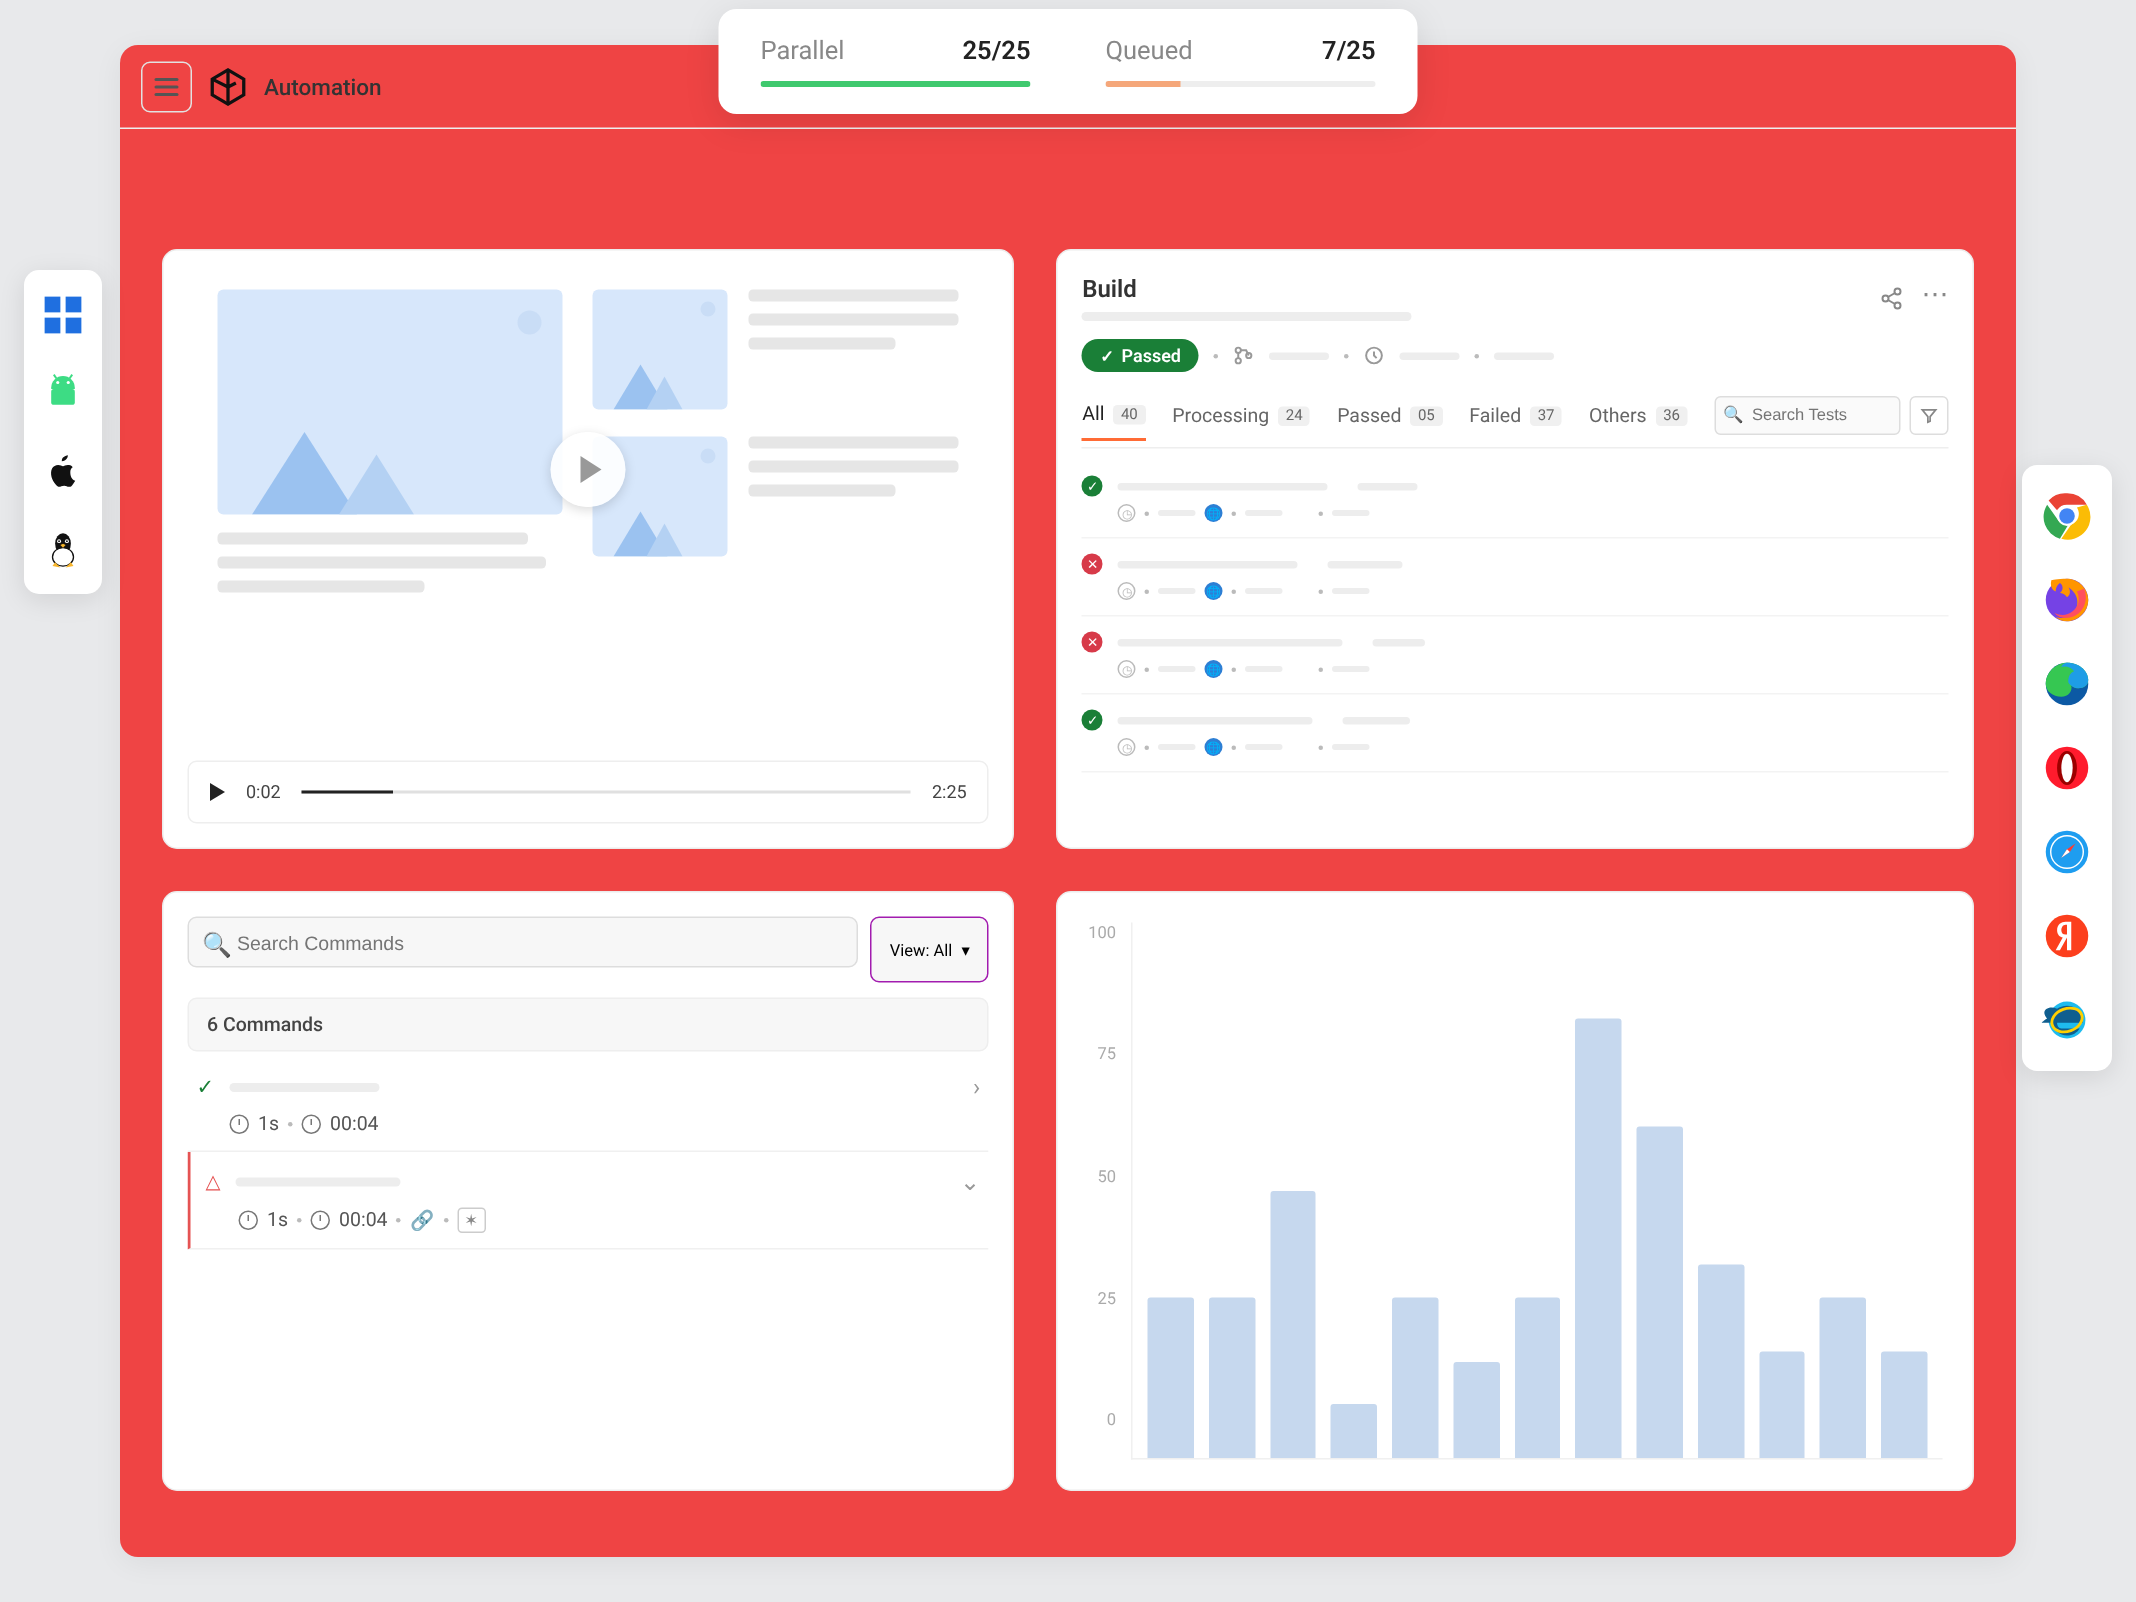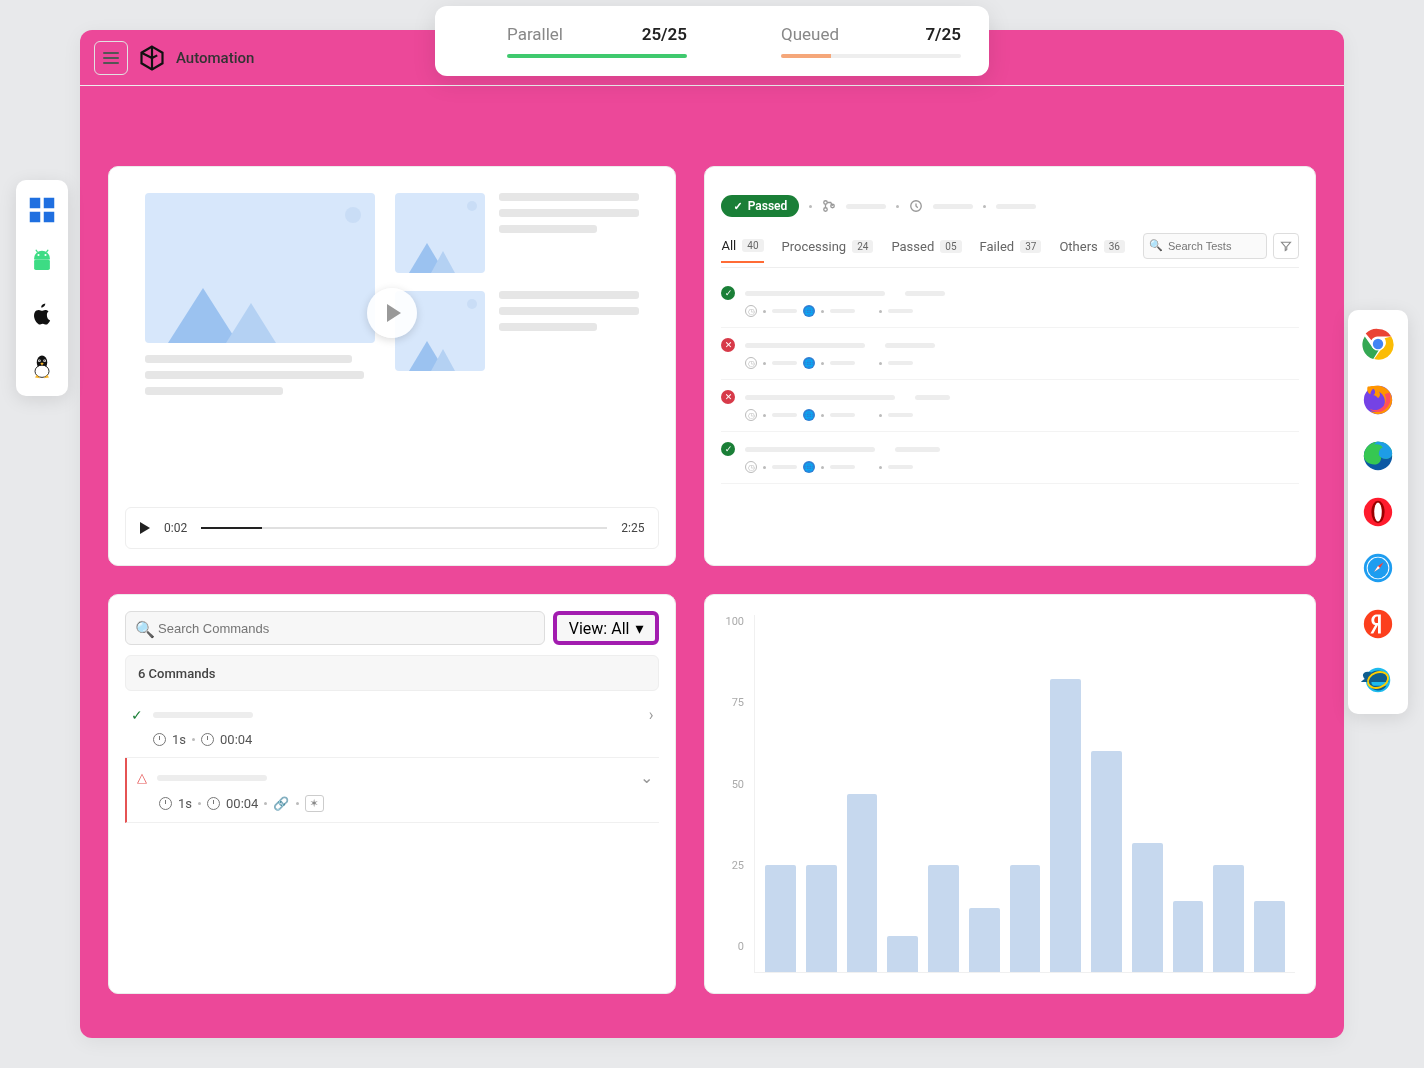--- a/index.html
+++ b/index.html
@@ -6,21 +6,21 @@
 body {
   font-family: -apple-system, BlinkMacSystemFont, "Segoe UI", Roboto, sans-serif;
   background: #e8e9eb;
   width: 1424px;
   height: 1068px;
   position: relative;
   overflow: hidden;
   padding: 30px 80px;
 }
 .main-window {
-  background: #ec4899;
+  background: #ef4444;
   border-radius: 12px;
   box-shadow: 0 4px 20px rgba(0,0,0,0.06);
   height: 100%;
   position: relative;
 }
 .topbar {
   height: 56px;
   display: flex;
   align-items: center;
   padding: 0 14px;
@@ -113,21 +113,21 @@
 .mi-clock{border:1px solid #bbb;color:#bbb;}
 .mi-globe{background:#2d7fd4;color:#fff;}
 .mi-apple{color:#888;}
 
 
 .commands-card{height:400px;display:flex;flex-direction:column;}
 .cmd-head{display:flex;gap:8px;}
 .search-cmd{flex:1;position:relative;}
 .search-cmd input{width:100%;height:34px;border:1px solid #ddd;border-radius:6px;background:#f7f7f7;padding:0 10px 0 32px;font-size:13px;}
 .search-cmd .sicon{position:absolute;left:10px;top:9px;color:#999;}
-.view-btn{border:4px solid #a21caf;border-radius:6px;background:#f7f7f7;height:34px;padding:0 12px;font-size:16px;display:flex;align-items:center;gap:6px;cursor:pointer;}
+.view-btn{border:1px solid #a21caf;border-radius:6px;background:#f7f7f7;height:44px;padding:0 12px;font-size:11px;display:flex;align-items:center;gap:6px;cursor:pointer;}
 .cmd-bar{background:#f7f7f7;border:1px solid #eee;border-radius:6px;height:36px;display:flex;align-items:center;padding:0 12px;margin-top:10px;font-size:13px;font-weight:500;color:#444;}
 .cmd-list{margin-top:4px;flex:1;overflow:hidden;}
 .cmd-item{border-bottom:1px solid #f0f0f0;padding:10px 6px;position:relative;}
 .cmd-item.warn{border-left:2px solid #e55353;padding-left:10px;}
 .cmd-r1{display:flex;align-items:center;gap:10px;}
 .cmd-r2{display:flex;align-items:center;gap:6px;margin-top:8px;margin-left:22px;font-size:13px;color:#555;}
 .chk{color:#1a7f37;font-size:14px;}
 .warn-icon{color:#e55353;font-size:13px;}
 .chev{margin-left:auto;color:#999;}
 .clock-sm{width:13px;height:13px;border:1.5px solid #777;border-radius:50%;position:relative;display:inline-block;}
@@ -142,21 +142,21 @@
 
 
 .chart-card{height:400px;padding:20px;display:flex;}
 .chart-area{flex:1;display:flex;}
 .chart-y{display:flex;flex-direction:column;justify-content:space-between;font-size:11px;color:#aaa;padding:0 10px 20px 0;text-align:right;}
 .bars{flex:1;display:flex;align-items:flex-end;gap:10px;border-left:1px solid #f0f0f0;border-bottom:1px solid #f0f0f0;padding:0 10px 0 10px;position:relative;}
 .bar{flex:1;background:#c6d8ee;border-radius:2px 2px 0 0;}
 
 
 .status-float{position:absolute;top:6px;left:50%;transform:translateX(-50%);background:#fff;border-radius:12px;box-shadow:0 6px 24px rgba(0,0,0,0.1);padding:18px 28px;display:flex;gap:50px;z-index:10;}
-.status-grp{min-width:180px;margin-left:44px;}
+.status-grp{min-width:180px;}
 .status-top{display:flex;justify-content:space-between;font-size:17px;margin-bottom:10px;}
 .status-lbl{color:#888;}
 .status-val{font-weight:600;color:#222;}
 .status-bar{height:4px;background:#eee;border-radius:2px;overflow:hidden;}
 .status-fill-g{height:100%;background:#3fc96e;width:100%;}
 .status-fill-o{height:100%;background:#f5a77a;width:28%;}
 
 
 .os-float{position:absolute;left:16px;top:180px;background:#fff;border-radius:10px;box-shadow:0 4px 18px rgba(0,0,0,0.1);padding:14px 10px;display:flex;flex-direction:column;gap:20px;z-index:10;}
 .os-icon{width:32px;height:32px;display:flex;align-items:center;justify-content:center;}
@@ -351,20 +351,38 @@
         <span class="play-btn"></span>
         <span class="time">0:02</span>
         <div class="progress-bar">
             <div class="progress-fill"></div>
           </div>
         <span class="time">2:25</span>
       </div>
     </div>
 
     <div class="card build-card">
+      <div class="build-head">
+        <div>
+          <div class="build-title">Build</div>
+          <div class="sk build-under"></div>
+        </div>
+        <div class="build-actions">
+          <span>
+              <svg width="16" height="16" viewBox="0 0 24 24" fill="none" stroke="#888" stroke-width="2">
+                <circle cx="18" cy="5" r="3"></circle>
+                <circle cx="6" cy="12" r="3"></circle>
+                <circle cx="18" cy="19" r="3"></circle>
+                <line x1="8.5" y1="10.5" x2="15.5" y2="6.5"></line>
+                <line x1="8.5" y1="13.5" x2="15.5" y2="17.5"></line>
+              </svg>
+            </span>
+          <span style="font-size:18px;line-height:12px;">⋯</span>
+        </div>
+      </div>
       <div class="build-row2">
         <span class="pill-pass">
             <span>Passed</span>
           </span>
         <span class="dot"></span>
         <svg class="icon-mini" viewBox="0 0 16 16" fill="none" stroke="#999" stroke-width="1.5">
             <circle cx="4" cy="4" r="2"></circle>
             <circle cx="4" cy="12" r="2"></circle>
             <circle cx="12" cy="8" r="2"></circle>
             <path d="M4 6v4M6 4h4l2 4"></path>

